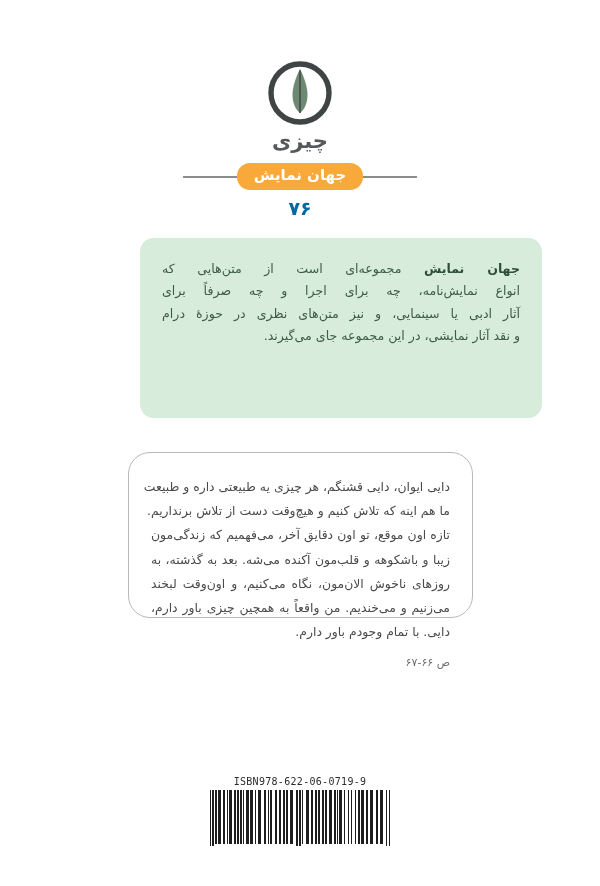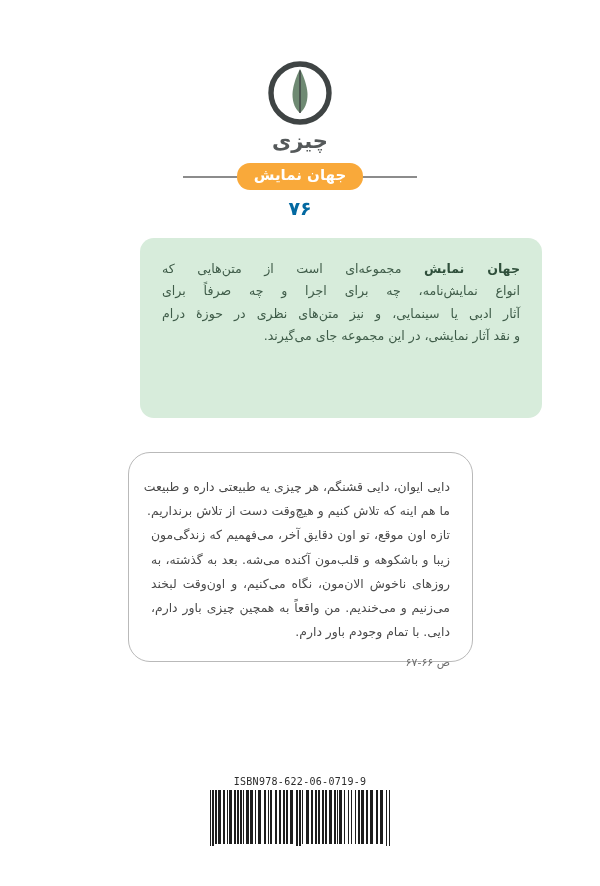--- a/index.html
+++ b/index.html
@@ -110,21 +110,21 @@
   .blurb-line.last {
     text-align-last: right;
   }
 
   
   #quote-panel {
     position: absolute;
     left: 128px;
     top: 452px;
     width: 345px;
-    height: 210px;
+    height: 166px;
     box-sizing: border-box;
     background: #ffffff;
     border: 1.3px solid #b9b9b9;
     border-radius: 22px;
     padding: 22px 22px 10px 22px;
     direction: rtl;
   }
   .quote-line {
     font-size: 12.4px;
     line-height: 24.2px;

